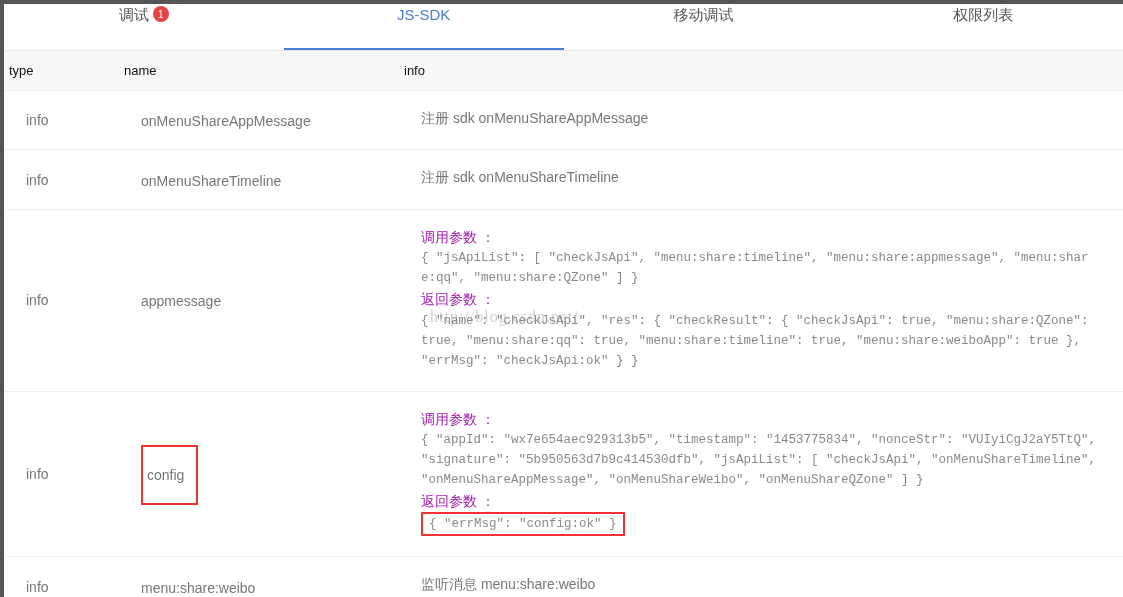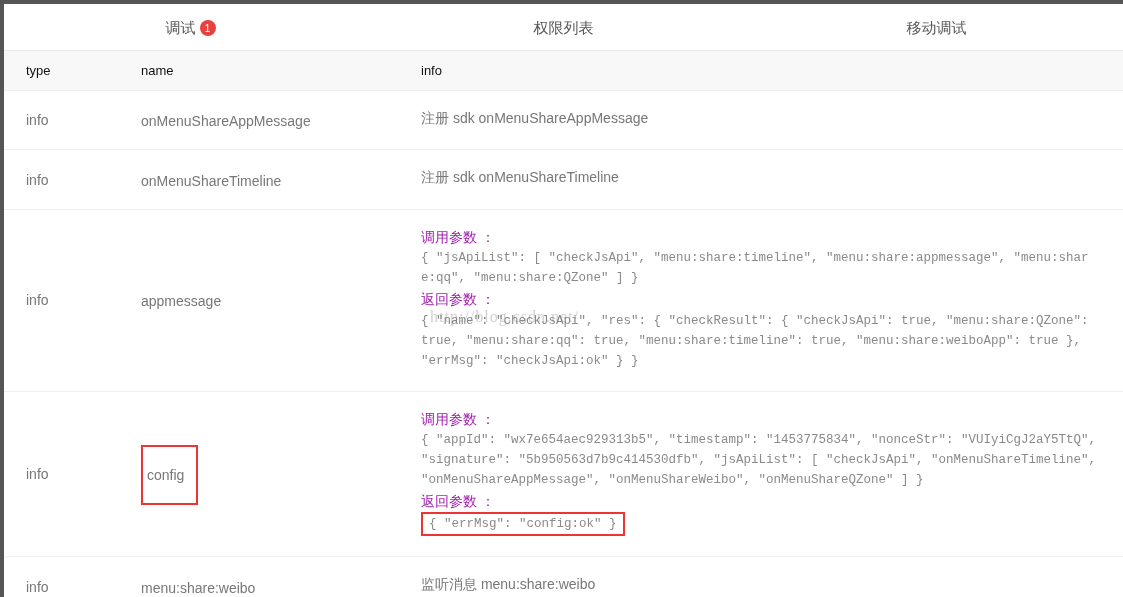--- a/index.html
+++ b/index.html
@@ -21,21 +21,21 @@
   .tabs {
     display: flex;
     border-bottom: 1px solid #e8e8e8;
     background: #fff;
     height: 45px;
     align-items: stretch;
   }
   .tab {
     flex: 1;
     display: flex;
-    align-items: center;
+    align-items: flex-start;
     justify-content: center;
     cursor: pointer;
     color: #555;
     font-size: 15px;
     position: relative;
   }
   .tab.active {
     color: #4a7dcf;
     border-bottom: 2px solid #4a7dcf;
   }
@@ -52,21 +52,21 @@
     margin-left: 4px;
     padding: 0 2px;
   }
   
   table { width: 100%; border-collapse: collapse; table-layout: fixed; }
   th {
     background: #f8f8f8;
     text-align: left;
     font-weight: 400;
     color: #111;
-    padding: 12px 22px;
+    padding: 12px 5px;
     font-size: 13px;
     border-bottom: 1px solid #eee;
   }
   td {
     padding: 20px 22px;
     vertical-align: middle;
     border-bottom: 1px solid #eee;
     color: #777;
     font-size: 14px;
     word-break: break-all;
@@ -112,25 +112,28 @@
 </head>
 <body>
 
 <div class="frame">
 
   <div class="tabs">
     <div class="tab">
       <span>调试</span>
       <span class="badge">1</span>
     </div>
-    <div class="tab">
-      <span>权限列表</span>
+    <div class="tab active">
+      <span>JS-SDK</span>
     </div>
     <div class="tab">
       <span>移动调试</span>
+    </div>
+    <div class="tab">
+      <span>权限列表</span>
     </div>
   </div>
 
   <table>
     <colgroup>
       <col class="col-type">
         <col class="col-name">
         <col class="col-info">
     </colgroup>
     <thead>

